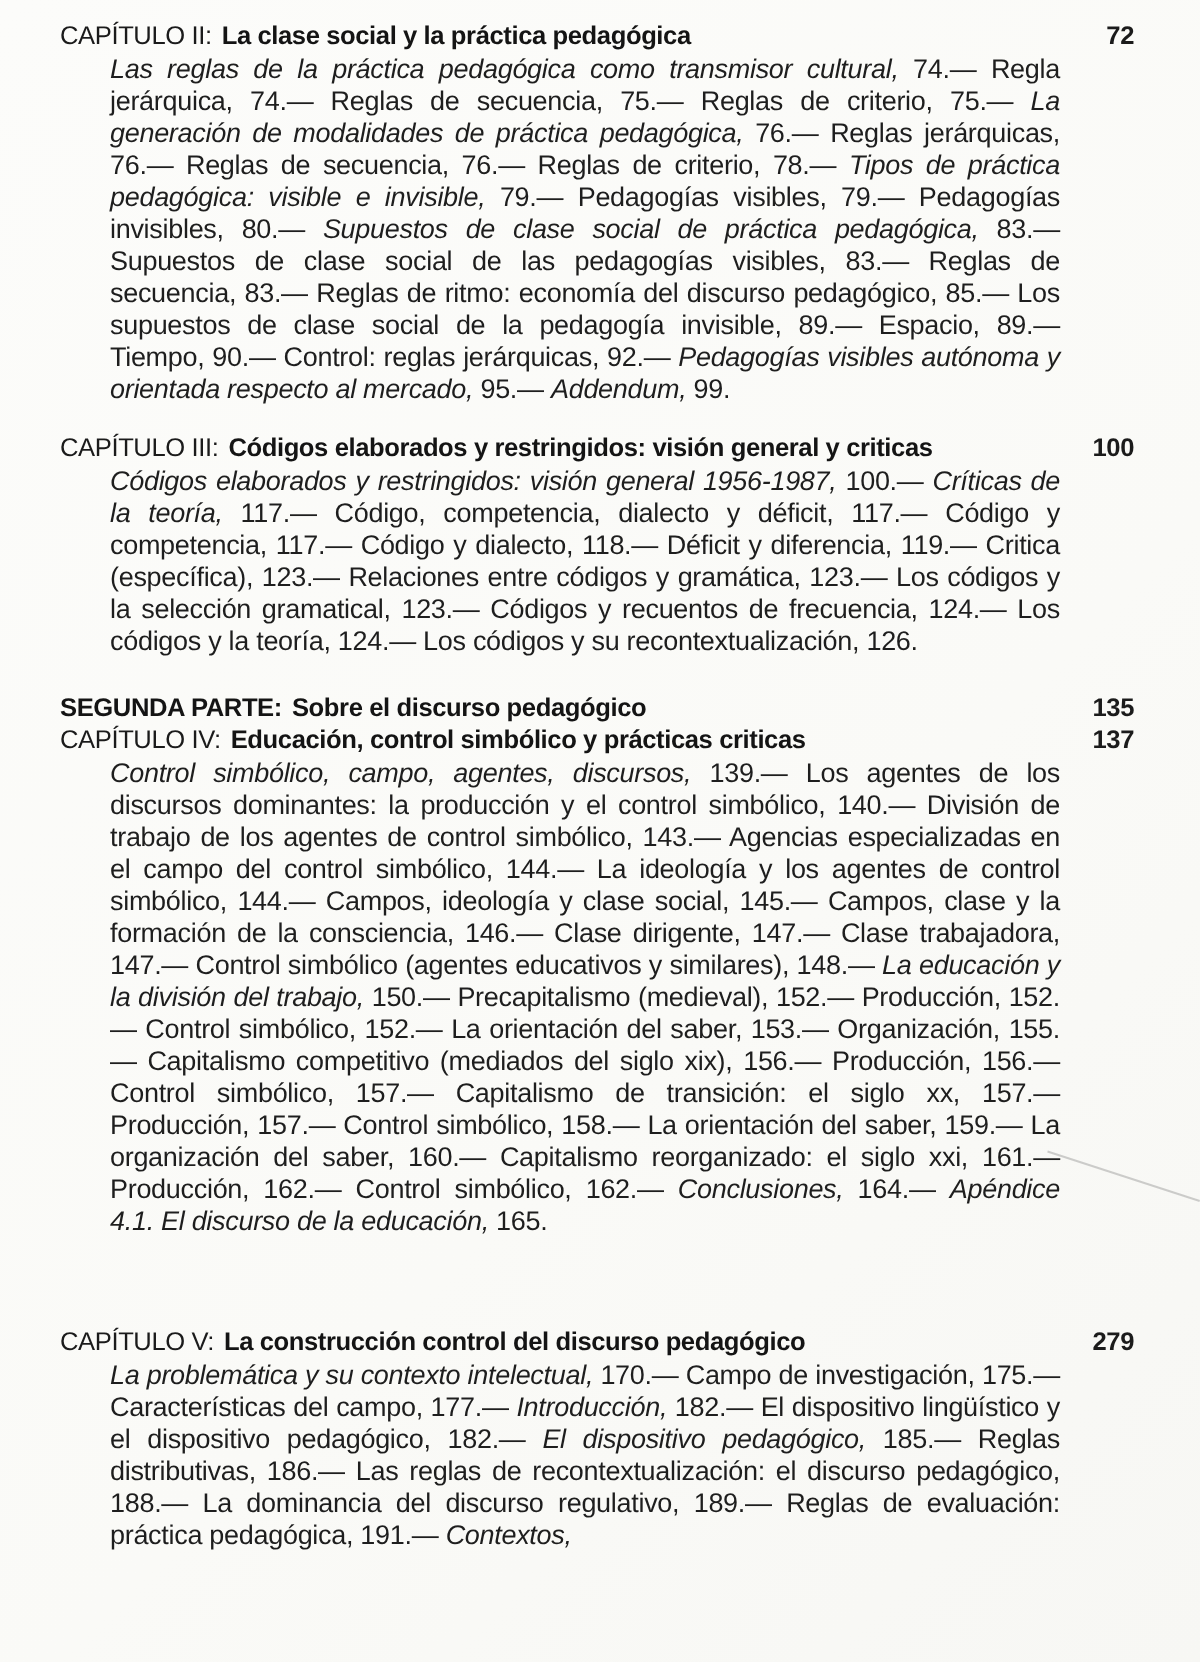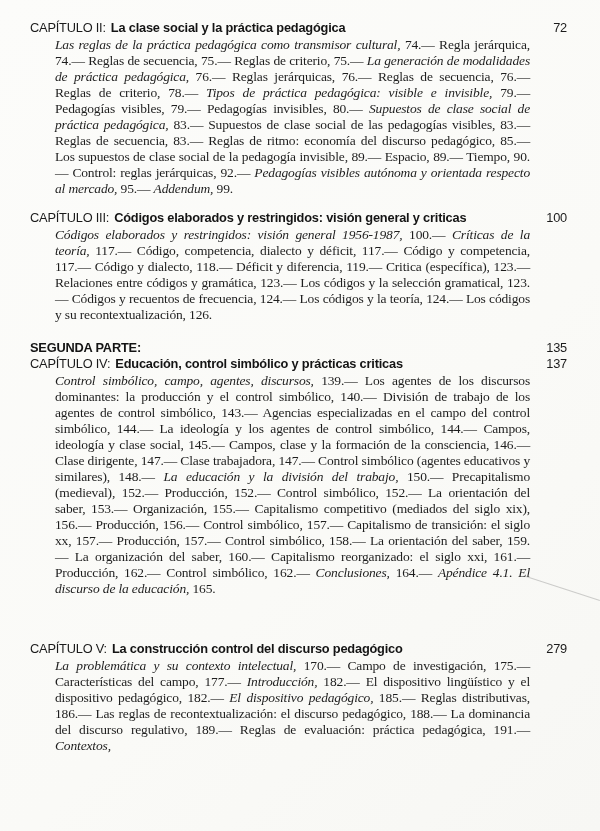--- a/index.html
+++ b/index.html
@@ -11,21 +11,21 @@
     position: relative;
     width: 600px;
     height: 831px;
     margin: 0 auto;
     background: linear-gradient(135deg, #fcfcfa 0%, #fafaf7 60%, #f7f7f4 100%);
     overflow: hidden;
     font-family: "Liberation Sans", "DejaVu Sans", sans-serif;
     color: #1b1b1b;
   }
   .toc {
-    padding: 20px 33px 0 30px;
+    padding: 10px 33px 0 30px;
   }
   .entry { margin-bottom: 13px; }
   .entry:last-child { margin-bottom: 0; margin-top: 44px; }
 
   .head {
     display: flex;
     align-items: baseline;
     font-size: 12.8px;
     line-height: 16px;
     letter-spacing: -0.2px;
@@ -48,34 +48,33 @@
     height: 13px;
     margin: 0 6px 0 4px;
     align-self: flex-end;
     background-image: radial-gradient(circle, #2e2e2e 1.1px, rgba(0,0,0,0) 1.5px);
     background-size: 10px 13px;
     background-position: 3px 8px;
     background-repeat: repeat-x;
   }
   .head .pagenum {
     flex: 0 0 auto;
-    font-weight: normal;
+    font-weight: bold;
   }
 
   .entry.part { margin-top: 17px; margin-bottom: 0; }
   .entry.part .label { font-weight: bold; color: #141414; }
 
   p.body {
     margin: 1px 37px 0 25px;
     font-size: 13.5px;
     line-height: 16px;
     letter-spacing: -0.15px;
     text-align: justify;
     color: #1e1e1e;
-    font-family: Liberation Serif, serif;
   }
   p.body i { font-style: italic; }
 
   
   .scan-line {
     position: absolute;
     right: 0;
     top: 600px;
     width: 80px;
     height: 1px;
@@ -105,20 +104,21 @@
       <span class="title">Códigos elaborados y restringidos: visión general y criticas</span>
       <span class="leader"></span>
       <span class="pagenum">100</span>
     </div>
     <p class="body"><i>Códigos elaborados y restringidos: visión general 1956-1987,</i><span> 100.— </span><i>Críticas de la teoría,</i><span> 117.— Código, competencia, dialecto y déficit, 117.— Código y competencia, 117.— Código y dialecto, 118.— Déficit y diferencia, 119.— Critica (específica), 123.— Relaciones entre códigos y gramática, 123.— Los códigos y la selección gramatical, 123.— Códigos y recuentos de frecuencia, 124.— Los códigos y la teoría, 124.— Los códigos y su recontextualización, 126.</span></p>
   </div>
 
   <div class="entry part">
     <div class="head">
       <span class="label">SEGUNDA PARTE:</span>
+      <span class="title">Sobre el discurso pedagógico</span>
       <span class="leader"></span>
       <span class="pagenum">135</span>
     </div>
 
   </div>
 
   <div class="entry chapter">
     <div class="head">
       <span class="label">CAPÍTULO IV:</span>
       <span class="title">Educación, control simbólico y prácticas criticas</span>

